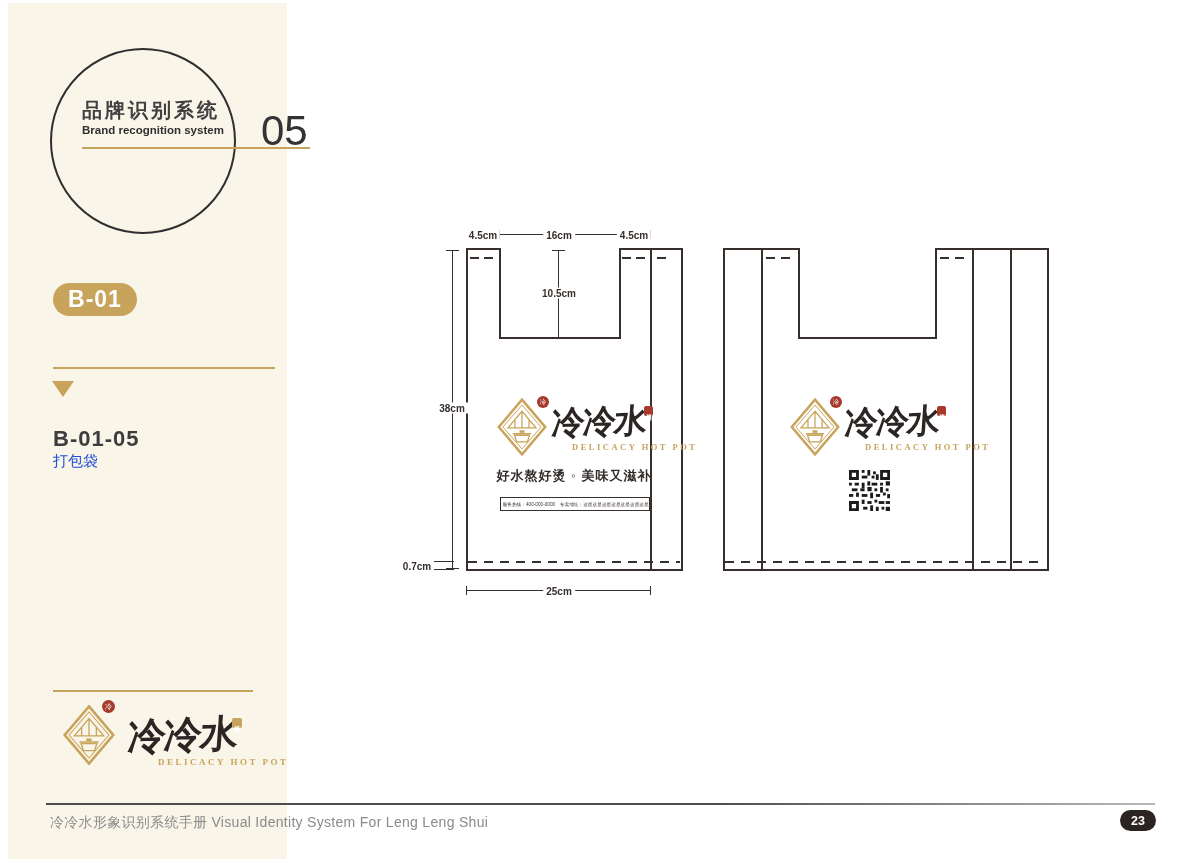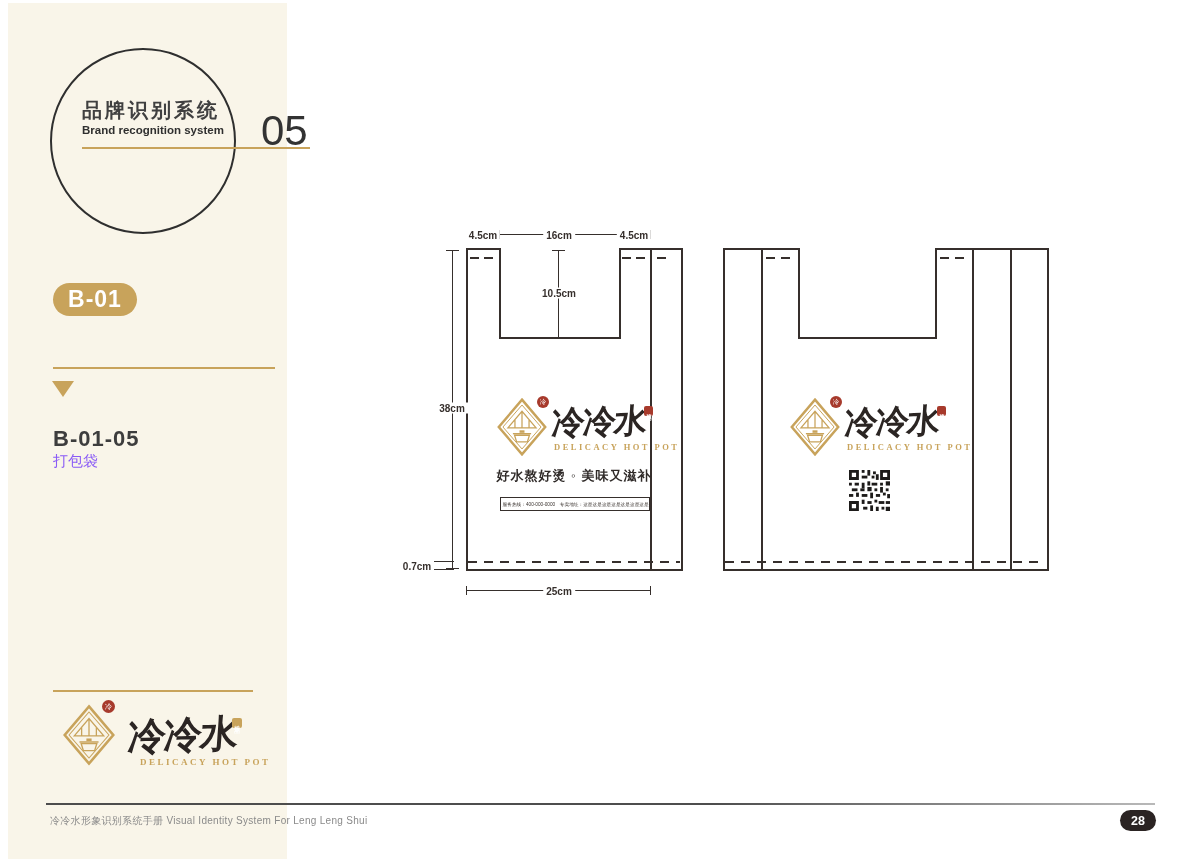--- a/index.html
+++ b/index.html
@@ -18,48 +18,48 @@
   .gold-rule-top{position:absolute;left:82px;top:147px;width:228px;height:2px;background:var(--gold);}
   .circle-part{position:absolute;left:82px;top:155px;font-size:34px;font-weight:500;letter-spacing:1px;color:#2b2b2b;}
   .num05{position:absolute;left:261px;top:107px;font-size:42px;font-weight:300;color:#333;}
   .b01-badge{position:absolute;left:53px;top:283px;width:84px;height:33px;border-radius:17px;background:var(--gold);
              color:#fff;font-size:23px;font-weight:700;letter-spacing:1px;display:flex;align-items:center;justify-content:center;}
   .side-heading{position:absolute;left:53px;top:326px;font-size:27px;letter-spacing:1.5px;color:#3d3d3d;font-weight:500;}
   .gold-divider{position:absolute;left:53px;top:367px;width:222px;height:2px;background:var(--gold);}
   .gold-triangle{position:absolute;left:52px;top:381px;width:0;height:0;
                  border-left:11px solid transparent;border-right:11px solid transparent;border-top:16px solid var(--gold);}
   .item-code{position:absolute;left:53px;top:426px;font-size:22px;font-weight:700;letter-spacing:1px;color:#3d3d3d;}
-  .item-title{position:absolute;left:53px;top:452px;font-size:15px;color:#8b5cf6;}
+  .item-title{position:absolute;left:53px;top:452px;font-size:15px;color:#1d4ed8;}
   .side-paragraph{position:absolute;left:53px;top:479px;width:222px;font-size:13px;line-height:20.5px;color:#686868;text-align:justify;}
   .gold-divider2{position:absolute;left:53px;top:690px;width:200px;height:1.5px;background:var(--gold);}
   
   .lockup{position:absolute;}
   .calli{font-weight:900;color:#2b2523;letter-spacing:-2px;transform:skewX(-6deg) rotate(-2deg);white-space:nowrap;
          font-family:"DejaVu Sans",sans-serif;}
-  .name-en{color:var(--gold);font-weight:700;letter-spacing:2.5px;font-family:"Liberation Serif",serif;white-space:nowrap;}
+  .name-en{color:var(--gold);font-weight:700;letter-spacing:2.5px;font-family:"Liberation Serif",serif;white-space:nowrap;margin-left:18px;}
   .seal-circle{position:absolute;border-radius:50%;background:var(--red);color:#fff;display:flex;align-items:center;justify-content:center;}
   .seal-vert{position:absolute;writing-mode:vertical-rl;color:#fff;border-radius:2px;line-height:1;letter-spacing:1px;padding:3px 2px;}
   
   .hl{position:absolute;height:2px;background:var(--ink);}
   .vl{position:absolute;width:2px;background:var(--ink);}
   .dim-hl{position:absolute;height:1.3px;background:var(--ink);}
   .dim-vl{position:absolute;width:1.3px;background:var(--ink);}
   .tick{position:absolute;width:1.3px;height:9px;background:var(--ink);}
   .cap{position:absolute;width:13px;height:1.3px;background:var(--ink);}
   .dash-row{position:absolute;height:1.6px;background:repeating-linear-gradient(90deg,var(--ink) 0 9px,transparent 9px 16px);}
   .hdash{position:absolute;height:1.6px;width:9px;background:var(--ink);}
   .dim-label{position:absolute;background:#fff;font-size:10px;font-weight:600;color:var(--ink);
              padding:0 3px;transform:translate(-50%,-50%);white-space:nowrap;}
   .tagline{position:absolute;font-size:13px;font-weight:700;letter-spacing:1px;color:#2f2a28;text-align:center;white-space:nowrap;}
   .info-box{position:absolute;border:1px solid var(--ink);display:flex;align-items:center;overflow:hidden;background:#fff;}
   .info-text{font-size:6px;line-height:1;color:#3a332f;white-space:nowrap;transform:scale(0.78);transform-origin:left center;padding-left:2px;}
   
   .footer-rule{position:absolute;left:46px;top:803px;width:1109px;height:2px;
                background:linear-gradient(90deg,#4d4d4d 0 60%,#b9b9b9);}
-  .footer-text{position:absolute;left:50px;top:814px;font-size:10px;color:#8a8a8a;letter-spacing:0.3px;text-align:center;}
+  .footer-text{position:absolute;left:50px;top:814px;font-size:14px;color:#8a8a8a;letter-spacing:0.3px;text-align:center;}
   .page-badge{position:absolute;left:1120px;top:810px;width:36px;height:21px;border-radius:11px;background:var(--badge);
               color:#fff;font-size:12.5px;font-weight:700;display:flex;align-items:center;justify-content:center;}
 </style>
 </head>
 <body>
 
 <div class="page">
 
   <div class="cream-panel"></div>
 
@@ -227,15 +227,15 @@
           <rect x="15" y="25" width="2" height="4"></rect>
         <rect x="19" y="26" width="2" height="3"></rect>
           <rect x="23" y="26" width="2" height="2"></rect>
           <rect x="26" y="26" width="3" height="3"></rect>
       </g>
     </svg>
   </div>
 
   <div class="footer-rule"></div>
   <div class="footer-text">冷冷水形象识别系统手册  Visual Identity System For Leng Leng Shui</div>
-  <div class="page-badge">28</div>
+  <div class="page-badge">23</div>
 
 </div>
 
 </body></html>

